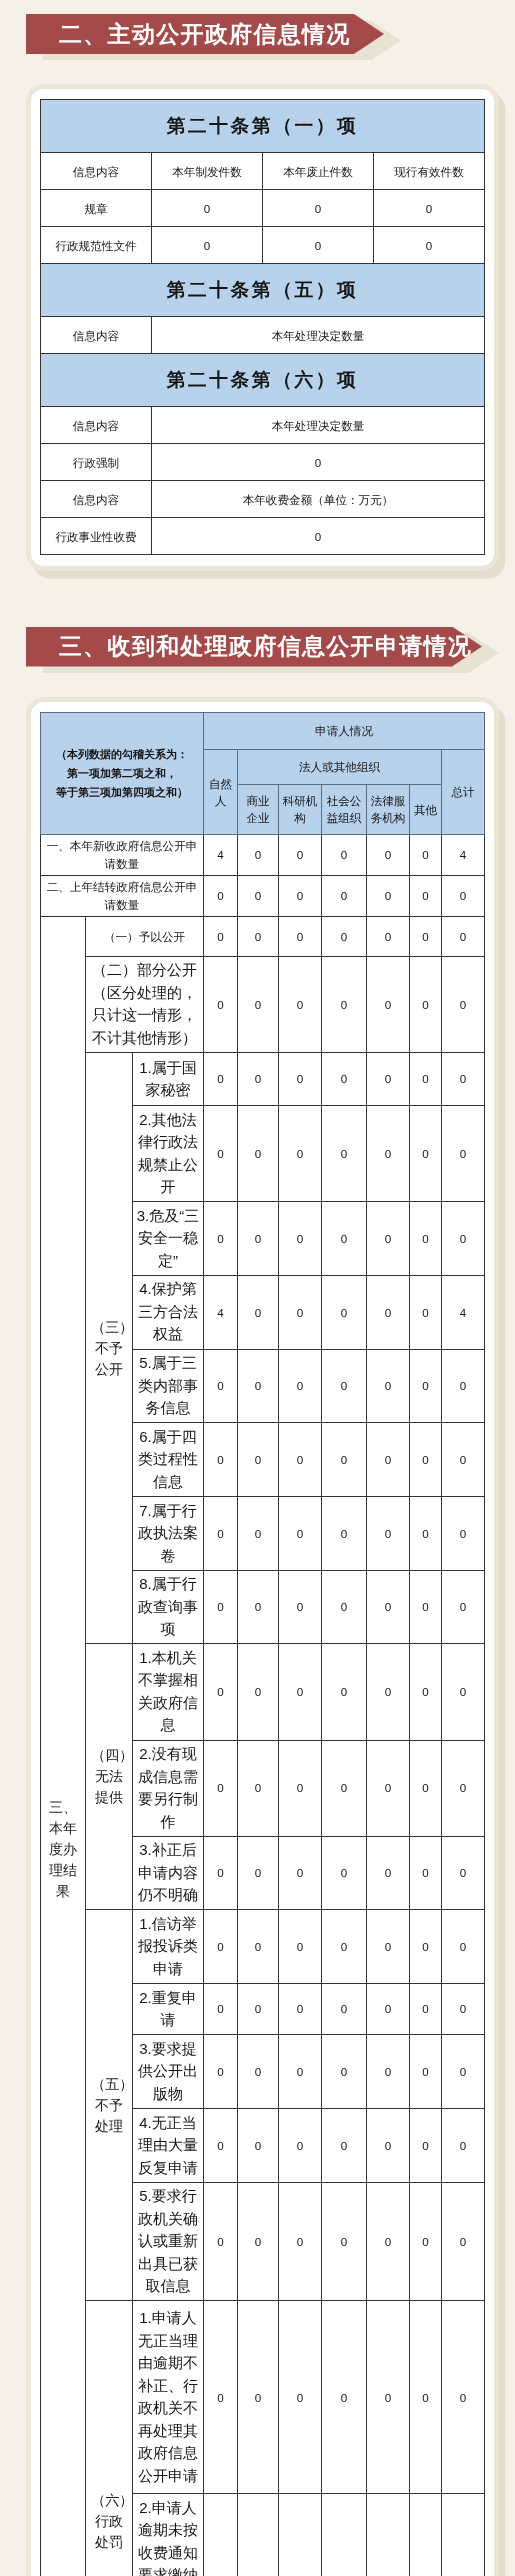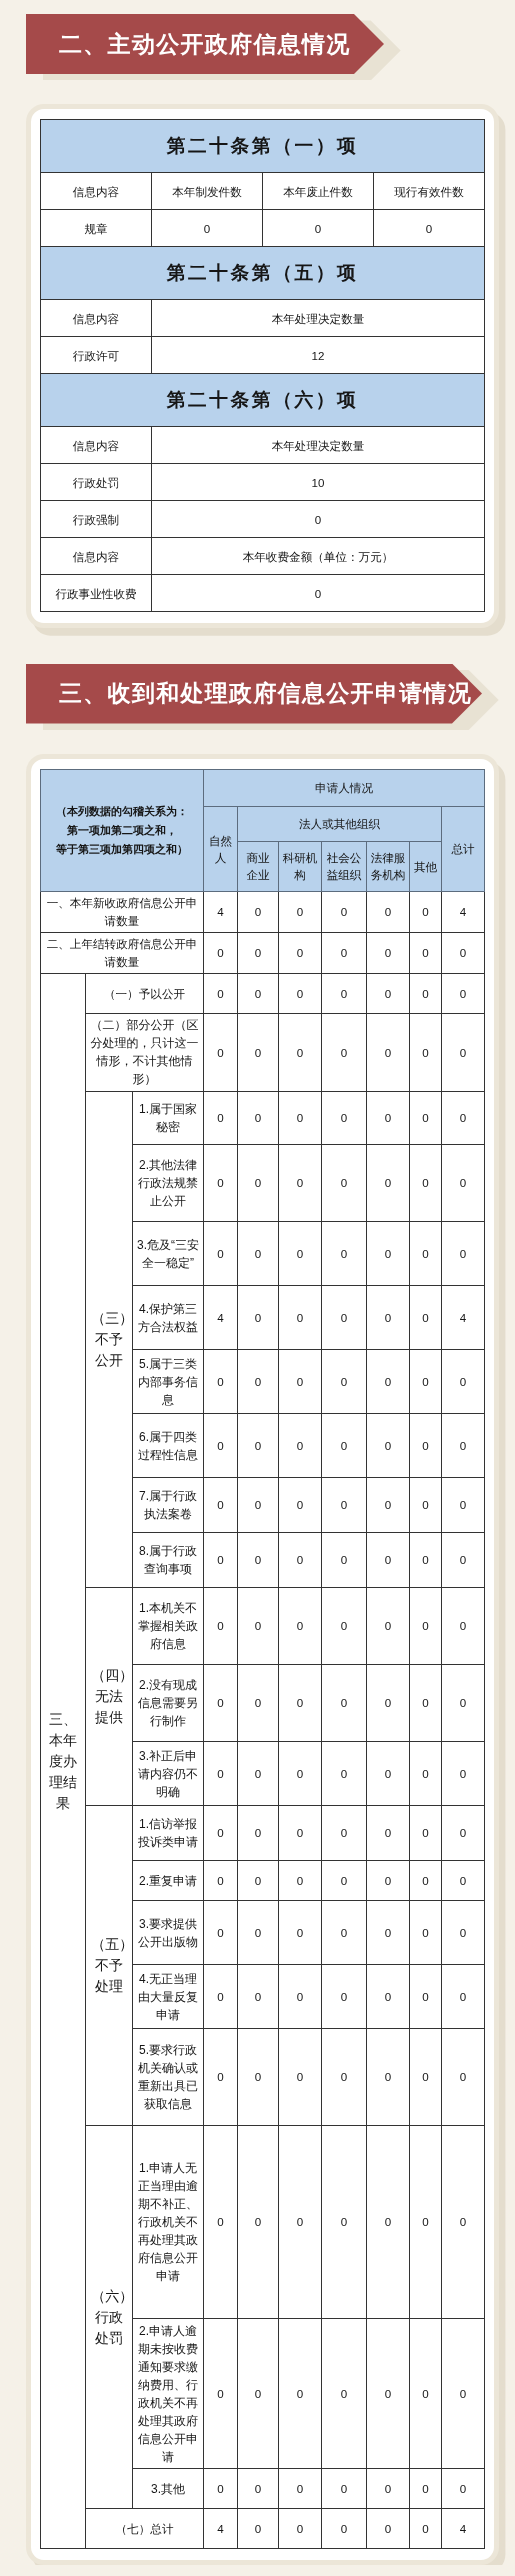--- a/index.html
+++ b/index.html
@@ -1,36 +1,36 @@
 <!DOCTYPE html>
 <html style="font-size:10.3px"><head>
 <meta charset="utf-8">
 <style>
   html,body{margin:0;padding:0;}
   body{width:515px;background:#f5f1e8;font-family:"Liberation Sans",sans-serif;color:#161616;}
-  .banner{position:relative;margin:14px 0 0 26px;height:60px;text-align:right;}
+  .banner{position:relative;margin:14px 0 0 26px;height:40px;text-align:right;}
   .banner .bshadow{position:absolute;left:16.7px;top:6.4px;width:100%;height:100%;background:#e8e2d3;
     clip-path:polygon(0 0,calc(100% - 30px) 0,100% 50%,calc(100% - 30px) 100%,0 100%);}
   .banner .bface{position:absolute;left:0;top:0;width:100%;height:100%;background:#a54a4a;
     clip-path:polygon(0 0,calc(100% - 30px) 0,100% 50%,calc(100% - 30px) 100%,0 100%);
     display:flex;align-items:center;padding-left:33px;box-sizing:border-box;
     color:#fff;font-size:23px;font-weight:bold;letter-spacing:1.3px;white-space:nowrap;}
   .b2{width:358px;}
-  .b3{width:456px;margin-top:36px;}
+  .b3{width:456px;margin-top:56px;}
   .card{box-sizing:border-box;margin:30px 0 0 26px;width:473px;background:#fff;
     border:5.2px solid #ece6d8;border-radius:18px;box-shadow:6.4px 7.7px 0 #e4ddcd;padding:10.3px 9px;}
   table{width:100%;border-collapse:collapse;table-layout:fixed;border:1.3px solid #333;}
   td,th{border:1.3px solid #333;text-align:center;vertical-align:middle;padding:2.6px 3.2px;
     font-weight:normal;font-size:11.6px;line-height:1.5;word-break:break-all;}
   .s2 tr{height:37px;}
   tr.trow{height:53px;}
   td.ttl{background:#b8d2ec;font-size:18.7px;font-weight:bold;letter-spacing:2.6px;margin-top:21px;}
   .s3 .hd{background:#b8d2ec;border:0.6px solid #5c6c7e;font-size:11.6px;}
   .s3 .note{white-space:pre-line;font-size:11px;line-height:1.7;font-weight:bold;}
-  .s3 .itm{font-size:12px;}
+  .s3 .itm{font-size:15px;}
   .s3 .grp{font-size:14px;padding:2.6px 5.2px;}
   .hr1{height:37px;}.hr2{height:35px;}.hr3{height:50px;}
   .h62{height:40px;}.h82{height:53px;}.h85{height:55px;}.h100{height:64px;}
   .h106{height:68px;}.h120{height:77px;}.h150{height:97px;}.h200{height:129px;padding-left:36px;}.h300{height:193px;}
 </style>
 </head>
 <body>
 
 <div class="banner b2">
   <div class="bshadow"></div>
@@ -54,41 +54,39 @@
       <th>本年制发件数</th>
       <th>本年废止件数</th>
       <th>现行有效件数</th>
     </tr>
     <tr>
       <td>规章</td>
       <td>0</td>
       <td>0</td>
       <td>0</td>
     </tr>
+    <tr>
+      <td>行政规范性文件</td>
+      <td>0</td>
+      <td>0</td>
+      <td>0</td>
+    </tr>
     <tr class="trow">
           <td class="ttl" colspan="4">第二十条第（五）项</td>
         </tr>
     <tr>
       <th>信息内容</th>
       <th colspan="3">本年处理决定数量</th>
     </tr>
-    <tr>
-      <td>行政许可</td>
-      <td colspan="3">12</td>
-    </tr>
     <tr class="trow">
           <td class="ttl" colspan="4">第二十条第（六）项</td>
         </tr>
     <tr>
       <th>信息内容</th>
       <th colspan="3">本年处理决定数量</th>
-    </tr>
-    <tr>
-      <td>行政处罚</td>
-      <td colspan="3">10</td>
     </tr>
     <tr>
       <td>行政强制</td>
       <td colspan="3">0</td>
     </tr>
     <tr>
       <th>信息内容</th>
       <th colspan="3">本年收费金额（单位：万元）</th>
     </tr>
     <tr>

